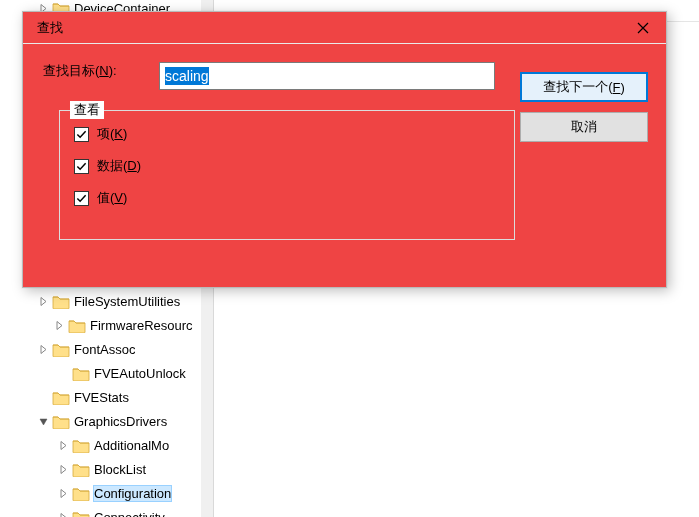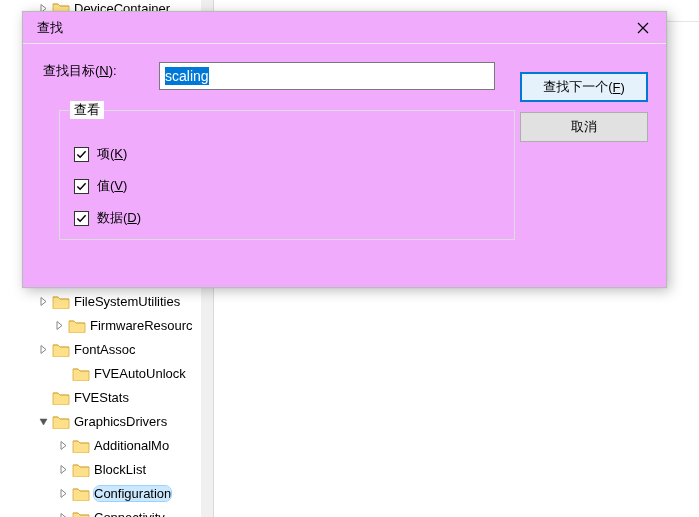--- a/index.html
+++ b/index.html
@@ -61,37 +61,36 @@
   .folder {
     width: 18px; height: 15px;
     flex: 0 0 18px;
     margin-right: 4px;
     display: inline-block;
   }
   .label { overflow: hidden; text-overflow: clip; }
   .node.selected .label {
     background: #cce8ff;
     outline: 1px solid #99d1ff;
-    border-radius: 6px;
   }
 
   
   .right-header {
     position: absolute;
     left: 214px; right: 0; top: 0; height: 22px;
     border-bottom: 1px solid #e5e5e5;
     background: #fff;
   }
 
   
   .dialog {
     position: absolute;
     left: 22px; top: 11px;
     width: 645px; height: 277px;
-    background: #f0abfc;
+    background: #ef4444;
     border: 1px solid #bababa;
     box-shadow: 3px 3px 12px rgba(0,0,0,0.25), 0 0 0 1px rgba(0,0,0,0.02);
   }
   .dlg-titlebar {
     height: 32px;
     display: flex; align-items: center;
     padding-left: 14px;
     position: relative;
     border-bottom: 1px solid #eaeaea;
   }
@@ -141,21 +140,21 @@
   .input-overlay span {
     background: #0078d7; color: #fff;
     padding: 1px 0;
   }
 
   .lookin-group {
     position: absolute;
     left: 36px; top: 66px;
     width: 456px; height: 130px;
     border: 1px solid #dcdcdc;
-    padding: 26px 14px 10px 14px;
+    padding: 6px 14px 10px 14px;
   }
   .lookin-legend {
     position: absolute; left: 10px; top: -10px;
     background: #fff; padding: 0 4px;
     color: #000;
   }
   .chk-row {
     display: flex; align-items: center;
     height: 26px;
     margin-top: 4px;
@@ -373,32 +372,32 @@
         </span>
       </div>
 
       <div class="chk-row">
         <span class="chk">
           <svg viewBox="0 0 12 12">
               <path d="M1.5 6 L4.5 9 L10.5 2.5" stroke="#000" stroke-width="1.6" fill="none"></path>
             </svg>
         </span>
         <span class="chk-label">
-          <span>值(</span><u>V</u><span>)</span>
+          <span>数据(</span><u>D</u><span>)</span>
         </span>
       </div>
 
       <div class="chk-row">
         <span class="chk">
           <svg viewBox="0 0 12 12">
               <path d="M1.5 6 L4.5 9 L10.5 2.5" stroke="#000" stroke-width="1.6" fill="none"></path>
             </svg>
         </span>
         <span class="chk-label">
-          <span>数据(</span><u>D</u><span>)</span>
+          <span>值(</span><u>V</u><span>)</span>
         </span>
       </div>
     </div>
 
 
     <div class="btn-col">
       <button class="btn primary">
         <span>查找下一个(</span>
           <u>F</u>
           <span>)</span>

